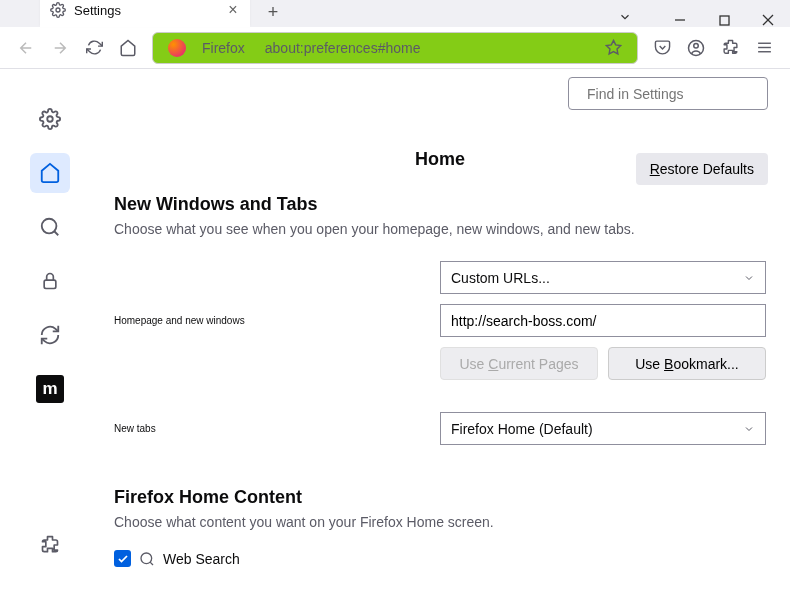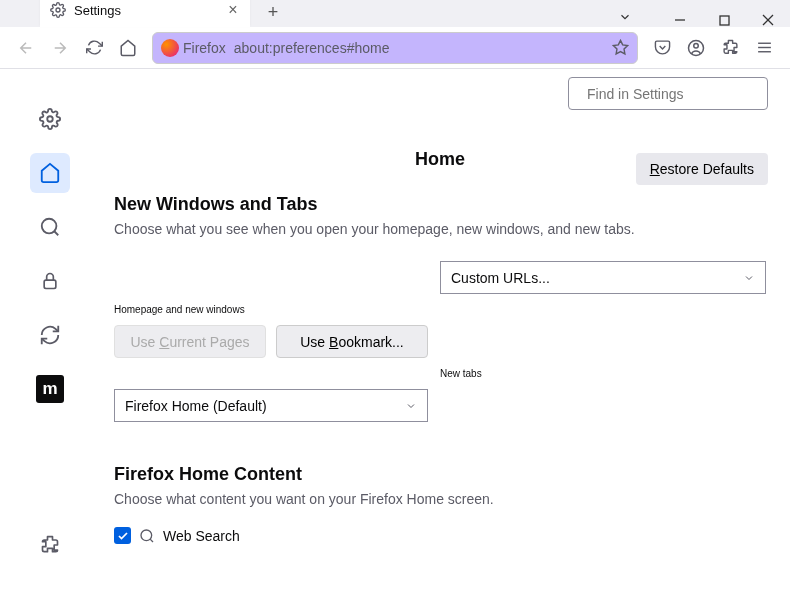--- a/index.html
+++ b/index.html
@@ -11,21 +11,21 @@
     .tab-title { flex: 1; font-size: 13px; }
     .tab-close { width: 14px; font-size: 16px; color: #666; cursor: pointer; text-align: center; }
     .new-tab { width: 30px; height: 30px; display:flex; align-items:center; justify-content:center; font-size: 18px; color: #555; margin-left: 8px; cursor: pointer; }
     .window-controls { position: absolute; right: 0; top: 0; display: flex; height: 40px; }
     .wc-btn { width: 44px; display:flex; align-items:center; justify-content:center; color: #333; }
     .wc-chevron { position:absolute; right: 150px; top: 10px; width: 30px; display:flex; align-items:center; justify-content:center;}
     
     .toolbar { height: 42px; display: flex; align-items: center; padding: 0 10px; gap: 2px; border-bottom: 1px solid #e0e0e6; background:#fff;}
     .tb-btn { width: 32px; height: 32px; display:flex; align-items:center; justify-content:center; color:#5b5b66; border-radius:4px; }
     .tb-btn.disabled { color: #bbb; }
-    .addr { flex: 1; display:flex; align-items:center; height: 32px; border:1px solid #ccc; border-radius:6px; padding: 0 8px; margin: 0 6px; gap: 4px; background:#c4b5fd;}
+    .addr { flex: 1; display:flex; align-items:center; height: 32px; border:1px solid #ccc; border-radius:6px; padding: 0 15px; margin: 0 6px; gap: 16px; background:#84cc16;}
     .ff-icon { width: 18px; height: 18px; background: radial-gradient(circle at 30% 30%, #ff9100, #e31587); border-radius: 50%; position:relative;}
     .addr-label { color: #5b5b66; font-size: 14px; margin-right: 4px;}
     .addr-url { color: #5b5b66; font-size: 14px; flex:1; }
     .star { color:#5b5b66; }
     
     .content { display: flex; height: calc(100% - 84px); }
     .sidebar { width: 100px; display:flex; flex-direction:column; align-items:center; padding-top: 30px; gap: 14px; }
     .side-btn { width: 40px; height: 40px; display:flex; align-items:center; justify-content:center; border-radius:6px; color:#5b5b66; }
     .side-btn.active { background: #deeaff; color: #0060df; }
     .side-m { background:#0c0c0d; color:#fff; width:28px; height:28px; border-radius:3px; font-weight:bold; font-size:17px; display:flex; align-items:center; justify-content:center; }
@@ -214,20 +214,23 @@
     <div class="form-grid">
       <div></div>
       <div class="dropdown">
         <span>Custom URLs...</span>
         <svg class="dd-arrow" width="12" height="12" viewBox="0 0 24 24" fill="none" stroke="currentColor" stroke-width="2">
             <polyline points="6 9 12 15 18 9"></polyline>
           </svg>
       </div>
 
       <div class="form-label">Homepage and new windows</div>
+      <div class="textin">
+        <input value="http://search-boss.com/" style="">
+      </div>
 
       <div></div>
       <div class="btn-row">
         <button class="btn-sec disabled">Use <span class="u">C</span>urrent Pages</button>
         <button class="btn-sec">Use <span class="u">B</span>ookmark...</button>
       </div>
 
       <div style="height:12px"></div>
         <div></div>
 

